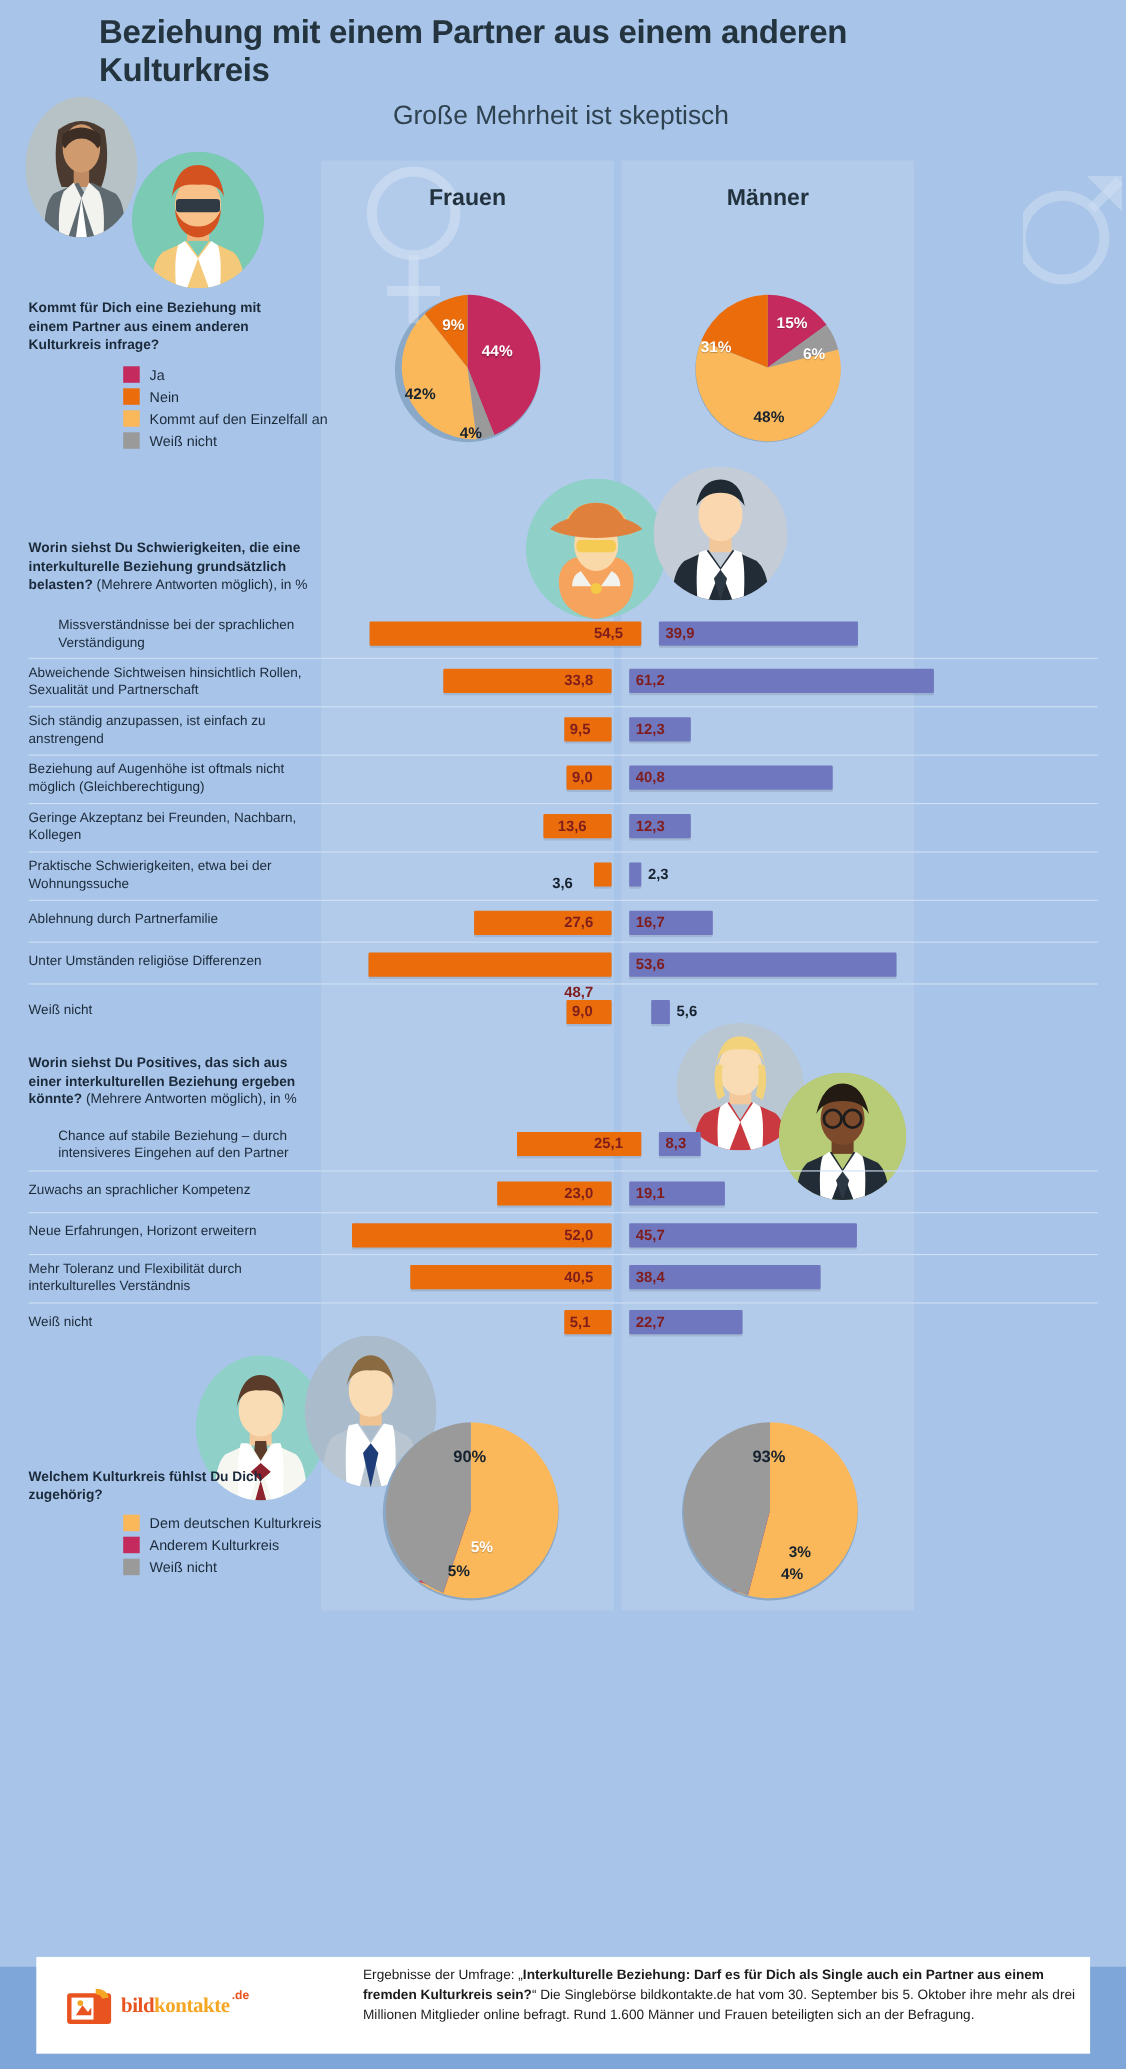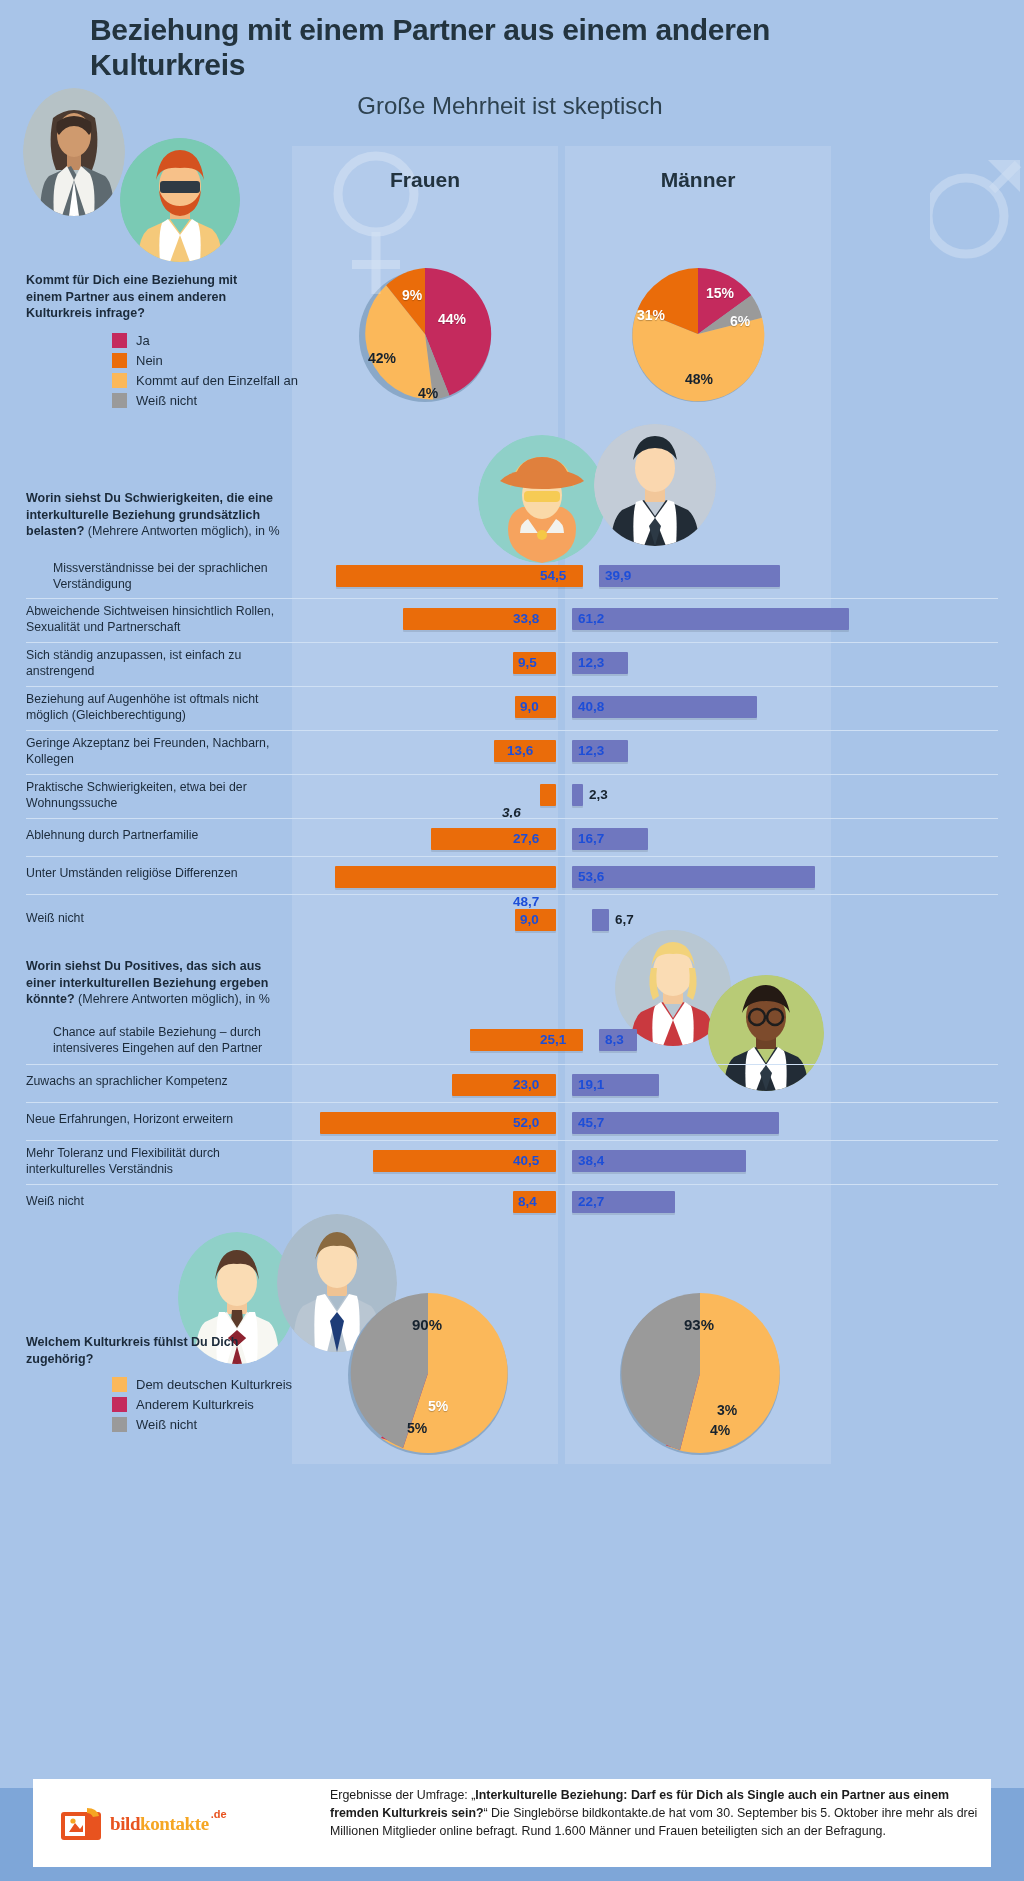--- a/index.html
+++ b/index.html
@@ -70,21 +70,21 @@
   }
   .bar {
     position: absolute; height: 22px; border-radius: 1px;
   }
   .bar.f { background: #ea6c0a; box-shadow: 0 2px 0 rgba(0,0,0,0.10); }
   .bar.m { background: #6f77bf; box-shadow: 0 2px 0 rgba(0,0,0,0.10); }
   .bar-val {
     position: absolute; font-size: 13.5px; font-weight: bold; color: #16222e;
     line-height: 22px;
   }
-  .bar-val.inside { color: #1d4ed8; text-align: right; }
+  .bar-val.inside { color: #7f1d1d; text-align: right; }
 
   
   .pie-wrap { position: absolute; }
   .pie-lbl {
     position: absolute; font-size: 14px; font-weight: bold;
     color: #ffffff; text-shadow: 0 1px 1px rgba(0,0,0,0.25);
     white-space: nowrap;
   }
   .pie-lbl.dark { color: #16222e; text-shadow: none; }
 
@@ -296,21 +296,21 @@
       <div class="row-label" style="top:5px;">Geringe Akzeptanz bei Freunden, Nachbarn, Kollegen</div>
       <div class="bar f" style="left:468px;top:9px;width:62px;"></div>
       <div class="bar-val inside" style="left:481px;top:9px;">13,6</div>
       <div class="bar m" style="left:546px;top:9px;width:56px;"></div>
       <div class="bar-val inside" style="left:552px;top:9px;">12,3</div>
     </div>
 
     <div class="row" style="height:44px;">
       <div class="row-label" style="top:5px;">Praktische Schwierigkeiten, etwa bei der Wohnungssuche</div>
       <div class="bar f" style="left:514px;top:9px;width:16px;"></div>
-      <div class="bar-val" style="left:476px;top:27px;font-style:italic;">3,6</div>
+      <div class="bar-val" style="left:476px;top:17px;">3,6</div>
       <div class="bar m" style="left:546px;top:9px;width:11px;"></div>
       <div class="bar-val" style="left:563px;top:9px;">2,3</div>
     </div>
 
     <div class="row" style="height:38px;">
       <div class="row-label" style="top:9px;">Ablehnung durch Partnerfamilie</div>
       <div class="bar f" style="left:405px;top:9px;width:125px;"></div>
       <div class="bar-val inside" style="left:487px;top:9px;">27,6</div>
       <div class="bar m" style="left:546px;top:9px;width:76px;"></div>
       <div class="bar-val inside" style="left:552px;top:9px;">16,7</div>
@@ -322,21 +322,21 @@
       <div class="bar-val inside" style="left:487px;top:9px;margin-top:25px;">48,7</div>
       <div class="bar m" style="left:546px;top:9px;width:243px;"></div>
       <div class="bar-val inside" style="left:552px;top:9px;">53,6</div>
     </div>
 
     <div class="row" style="height:46px;border-top:1px solid #cfe0f4;">
       <div class="row-label" style="top:16px;">Weiß nicht</div>
       <div class="bar f" style="left:489px;top:14px;width:41px;"></div>
       <div class="bar-val inside" style="left:494px;top:14px;">9,0</div>
       <div class="bar m" style="left:566px;top:14px;width:17px;"></div>
-      <div class="bar-val" style="left:589px;top:14px;">6,7</div>
+      <div class="bar-val" style="left:589px;top:14px;">5,6</div>
     </div>
 
   </div>
 
   <div class="qblock" style="top:958px;width:256px;">
     <b>Worin siehst Du Positives, das sich aus einer interkulturellen Beziehung ergeben könnte?</b><span class="light"> (Mehrere Antworten möglich), in %</span>
   </div>
 
   <div class="av" style="left:615px;top:930px;width:116px;height:116px;">
     <svg width="116" height="116" viewBox="0 0 116 116">
@@ -399,21 +399,21 @@
       <div class="row-label" style="top:5px;">Mehr Toleranz und Flexibilität durch interkulturelles Verständnis</div>
       <div class="bar f" style="left:347px;top:9px;width:183px;"></div>
       <div class="bar-val inside" style="left:487px;top:9px;">40,5</div>
       <div class="bar m" style="left:546px;top:9px;width:174px;"></div>
       <div class="bar-val inside" style="left:552px;top:9px;">38,4</div>
     </div>
 
     <div class="row" style="height:44px;">
       <div class="row-label" style="top:9px;">Weiß nicht</div>
       <div class="bar f" style="left:487px;top:6px;width:43px;"></div>
-      <div class="bar-val inside" style="left:492px;top:6px;">8,4</div>
+      <div class="bar-val inside" style="left:492px;top:6px;">5,1</div>
       <div class="bar m" style="left:546px;top:6px;width:103px;"></div>
       <div class="bar-val inside" style="left:552px;top:6px;">22,7</div>
     </div>
 
   </div>
 
   <div class="av" style="left:178px;top:1232px;width:118px;height:132px;">
     <svg width="118" height="132" viewBox="0 0 118 132">
       <ellipse cx="59" cy="66" rx="59" ry="66" fill="#8fd0c8"></ellipse>
       <rect x="49" y="58" width="20" height="24" fill="#f3c89a"></rect>

